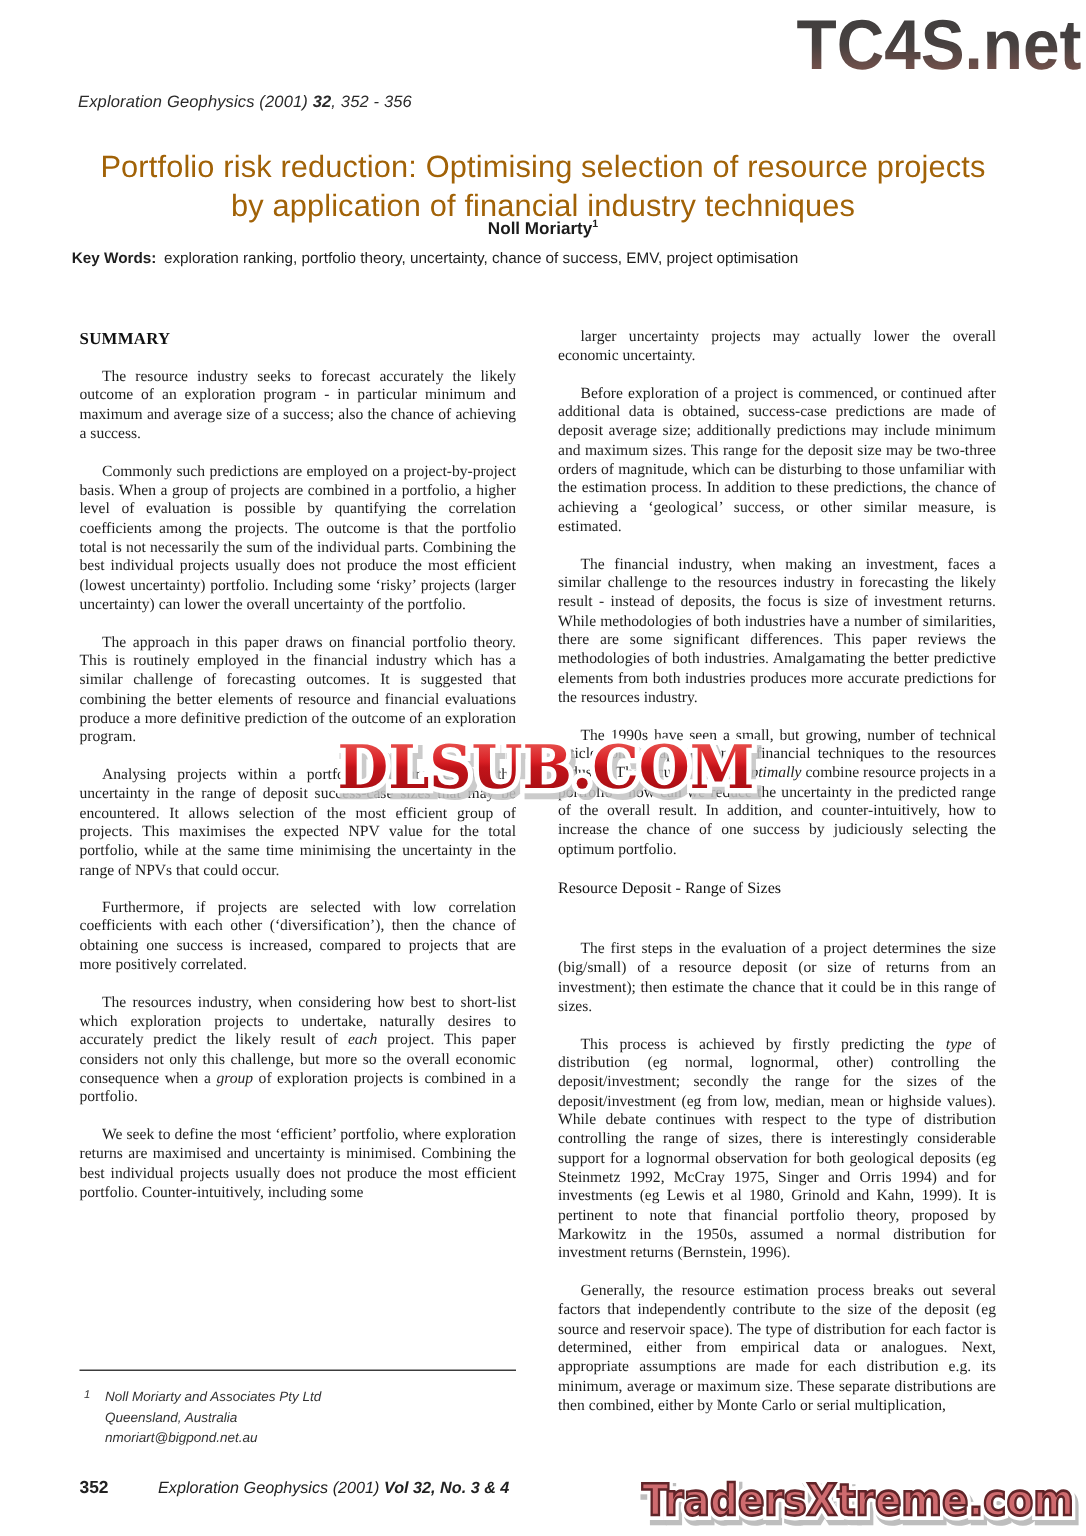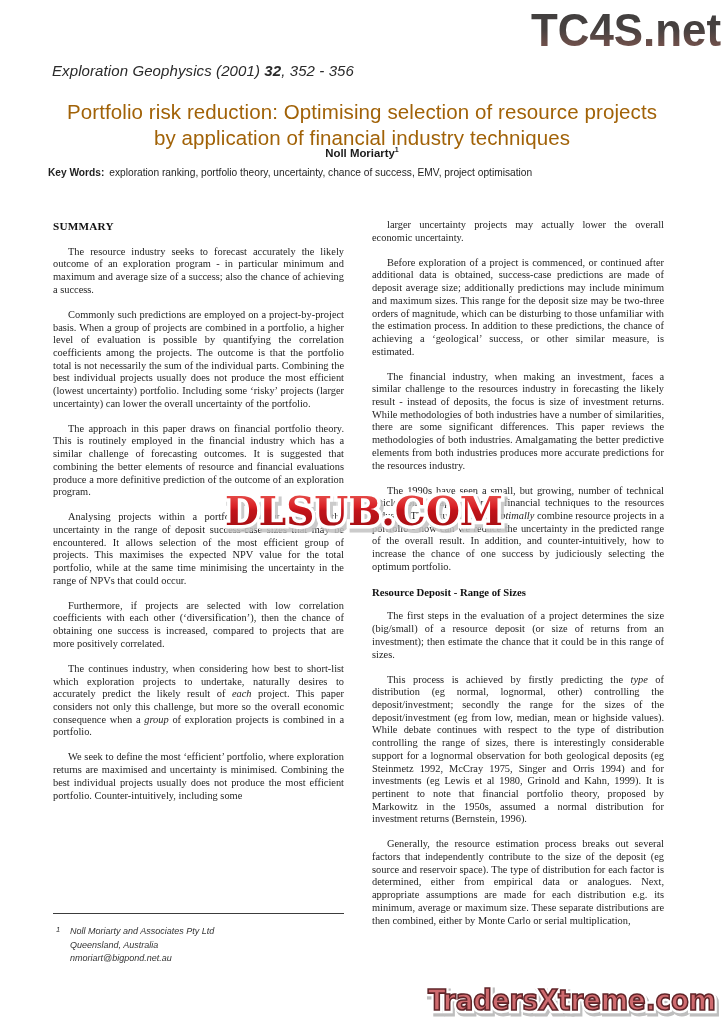--- a/index.html
+++ b/index.html
@@ -5,21 +5,21 @@
   html, body { margin:0; padding:0; background:#ffffff; }
   .page {
     position:relative; width:724px; height:1024px; background:#ffffff;
     overflow:hidden; font-family:"Liberation Serif", serif; color:#1c1c1c;
   }
 
   
   .journal-line {
     position:absolute; top:62px; left:52px;
     font-family:"Liberation Sans", sans-serif; font-style:italic;
-    font-size:15px; color:#2a2a2a; letter-spacing:0.1px;
+    font-size:11px; color:#2a2a2a; letter-spacing:0.1px;
   }
   .journal-line .vol { font-weight:bold; }
 
   .paper-title {
     position:absolute; top:85px; left:62px; width:600px;
     text-align:center; font-family:"Liberation Sans", sans-serif;
     font-size:20.5px; line-height:26.5px; font-weight:400; color:#a16207;
     letter-spacing:0.1px;
   }
   .author-line {
@@ -40,21 +40,21 @@
   }
   .col-left  { left:53px;  width:291px; }
   .col-right { left:372px; width:292px; }
   .col p { margin:0 0 12.3px 0; text-indent:15px; }
   .col h2 {
     font-size:11.2px; font-weight:bold; margin:1px 0 13px 0;
     letter-spacing:0.2px; text-align:left; color:#111;
   }
   .col h2.major { margin-bottom:16px; }
   .col h3 {
-    font-size:10.7px; font-weight:bold; margin:2px 0 12px 0;
+    font-size:10.7px; font-weight:normal; margin:2px 0 29px 0;
     text-align:left; color:#111;
   }
   .col i, .col em { font-style:italic; }
 
   
   .footnote-rule {
     position:absolute; left:53px; top:913px; width:291px;
     border-top:1px solid #3c3c3c; height:0;
   }
   .footnote {
@@ -93,21 +93,21 @@
   <div class="author-line"><span>Noll Moriarty</span><sup>1</sup></div>
   <div class="keywords-line"><span class="kw-label">Key Words:</span><span>exploration ranking, portfolio theory, uncertainty, chance of success, EMV, project optimisation</span></div>
 
   <div class="col col-left">
     <h2>SUMMARY</h2>
     <p>The resource industry seeks to forecast accurately the likely outcome of an exploration program - in particular minimum and maximum and average size of a success; also the chance of achieving a success.</p>
     <p>Commonly such predictions are employed on a project-by-project basis. When a group of projects are combined in a portfolio, a higher level of evaluation is possible by quantifying the correlation coefficients among the projects. The outcome is that the portfolio total is not necessarily the sum of the individual parts. Combining the best individual projects usually does not produce the most efficient (lowest uncertainty) portfolio. Including some ‘risky’ projects (larger uncertainty) can lower the overall uncertainty of the portfolio.</p>
     <p>The approach in this paper draws on financial portfolio theory. This is routinely employed in the financial industry which has a similar challenge of forecasting outcomes. It is suggested that combining the better elements of resource and financial evaluations produce a more definitive prediction of the outcome of an exploration program.</p>
     <p>Analysing projects within a portfolio structure reduces the uncertainty in the range of deposit success-case sizes that may be encountered. It allows selection of the most efficient group of projects. This maximises the expected NPV value for the total portfolio, while at the same time minimising the uncertainty in the range of NPVs that could occur.</p>
     <p>Furthermore, if projects are selected with low correlation coefficients with each other (‘diversification’), then the chance of obtaining one success is increased, compared to projects that are more positively correlated.</p>
-    <p><span>The continues industry, when considering how best to short-list which exploration projects to undertake, naturally desires to accurately predict the likely result of </span><i>each</i><span> project. This paper considers not only this challenge, but more so the overall economic consequence when a </span><i>group</i><span> of exploration projects is combined in a portfolio.</span></p>
+    <p><span>The resources industry, when considering how best to short-list which exploration projects to undertake, naturally desires to accurately predict the likely result of </span><i>each</i><span> project. This paper considers not only this challenge, but more so the overall economic consequence when a </span><i>group</i><span> of exploration projects is combined in a portfolio.</span></p>
     <p>We seek to define the most ‘efficient’ portfolio, where exploration returns are maximised and uncertainty is minimised. Combining the best individual projects usually does not produce the most efficient portfolio. Counter-intuitively, including some</p>
   </div>
 
   <div class="col col-right">
     <p>larger uncertainty projects may actually lower the overall economic uncertainty.</p>
     <p>Before exploration of a project is commenced, or continued after additional data is obtained, success-case predictions are made of deposit average size; additionally predictions may include minimum and maximum sizes. This range for the deposit size may be two-three orders of magnitude, which can be disturbing to those unfamiliar with the estimation process. In addition to these predictions, the chance of achieving a ‘geological’ success, or other similar measure, is estimated.</p>
     <p>The financial industry, when making an investment, faces a similar challenge to the resources industry in forecasting the likely result - instead of deposits, the focus is size of investment returns. While methodologies of both industries have a number of similarities, there are some significant differences. This paper reviews the methodologies of both industries. Amalgamating the better predictive elements from both industries produces more accurate predictions for the resources industry.</p>
     <p><span>The 1990s have seen a small, but growing, number of technical articles on the application of financial techniques to the resources industry. The focus is how to </span><i>optimally</i><span> combine resource projects in a portfolio - how can we reduce the uncertainty in the predicted range of the overall result. In addition, and counter-intuitively, how to increase the chance of one success by judiciously selecting the optimum portfolio.</span></p>
     <h3>Resource Deposit - Range of Sizes</h3>
     <p>The first steps in the evaluation of a project determines the size (big/small) of a resource deposit (or size of returns from an investment); then estimate the chance that it could be in this range of sizes.</p>
@@ -116,20 +116,21 @@
   </div>
 
   <div class="footnote-rule"></div>
   <div class="footnote">
     <span class="fn-marker">1</span>
     <div>Noll Moriarty and Associates Pty Ltd</div>
     <div>Queensland, Australia</div>
     <div>nmoriart@bigpond.net.au</div>
   </div>
 
+  <div class="page-footer"><span class="page-num">352</span><span class="fj"><span>Exploration Geophysics (2001) </span><span class="fj-bold">Vol 32, No. 3 &amp; 4</span></span></div>
 
   <svg class="wm wm-tc4s" width="200" height="58" viewBox="0 0 200 58" aria-hidden="true">
     <defs>
       <linearGradient id="g-tc4s" x1="0" y1="0" x2="0" y2="1">
         <stop offset="0" stop-color="#3e3e3e"></stop>
         <stop offset="0.5" stop-color="#474140"></stop>
         <stop offset="1" stop-color="#8a5a52"></stop>
       </linearGradient>
     </defs>
     <text x="197" y="46" text-anchor="end" font-family="Liberation Sans, sans-serif" font-weight="bold" font-size="47" textLength="190" lengthAdjust="spacingAndGlyphs" fill="url(#g-tc4s)">TC4S.net</text>

